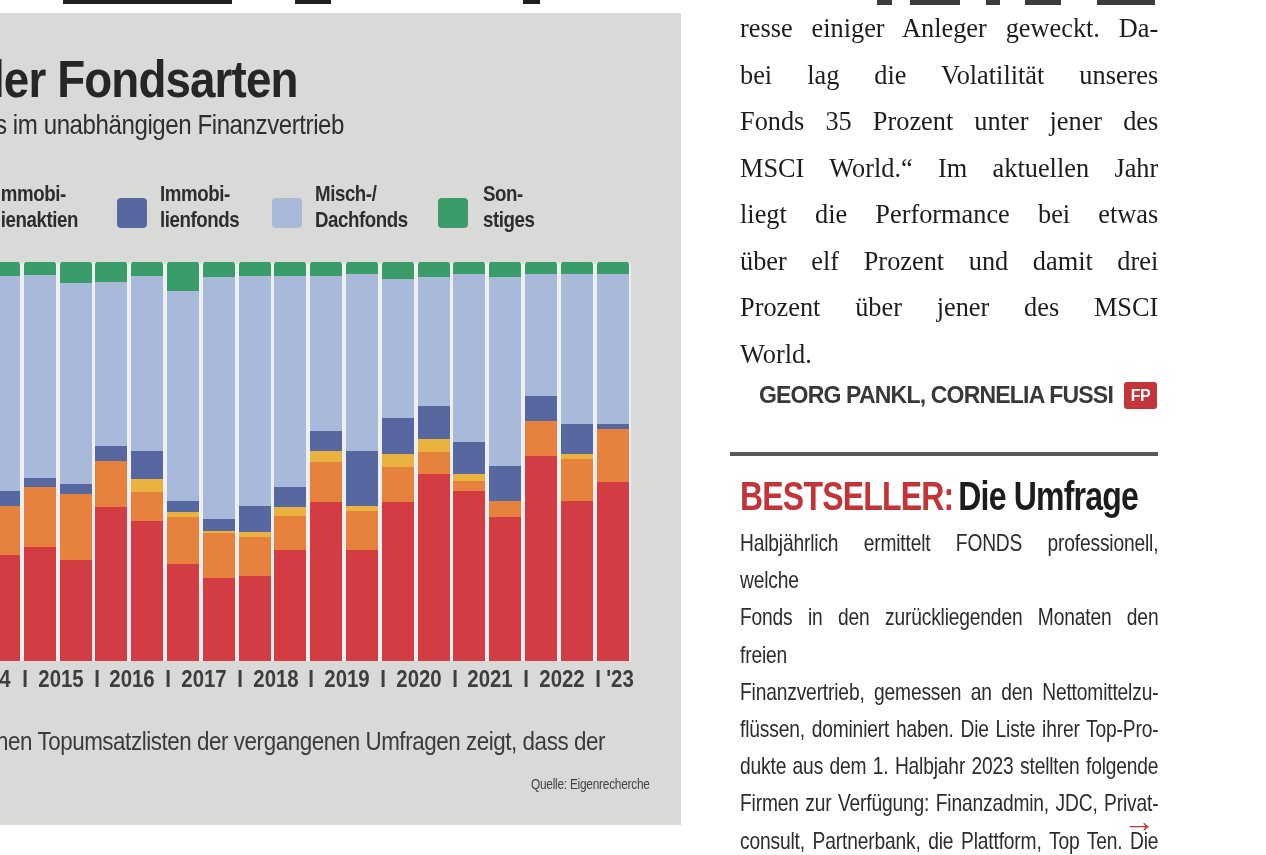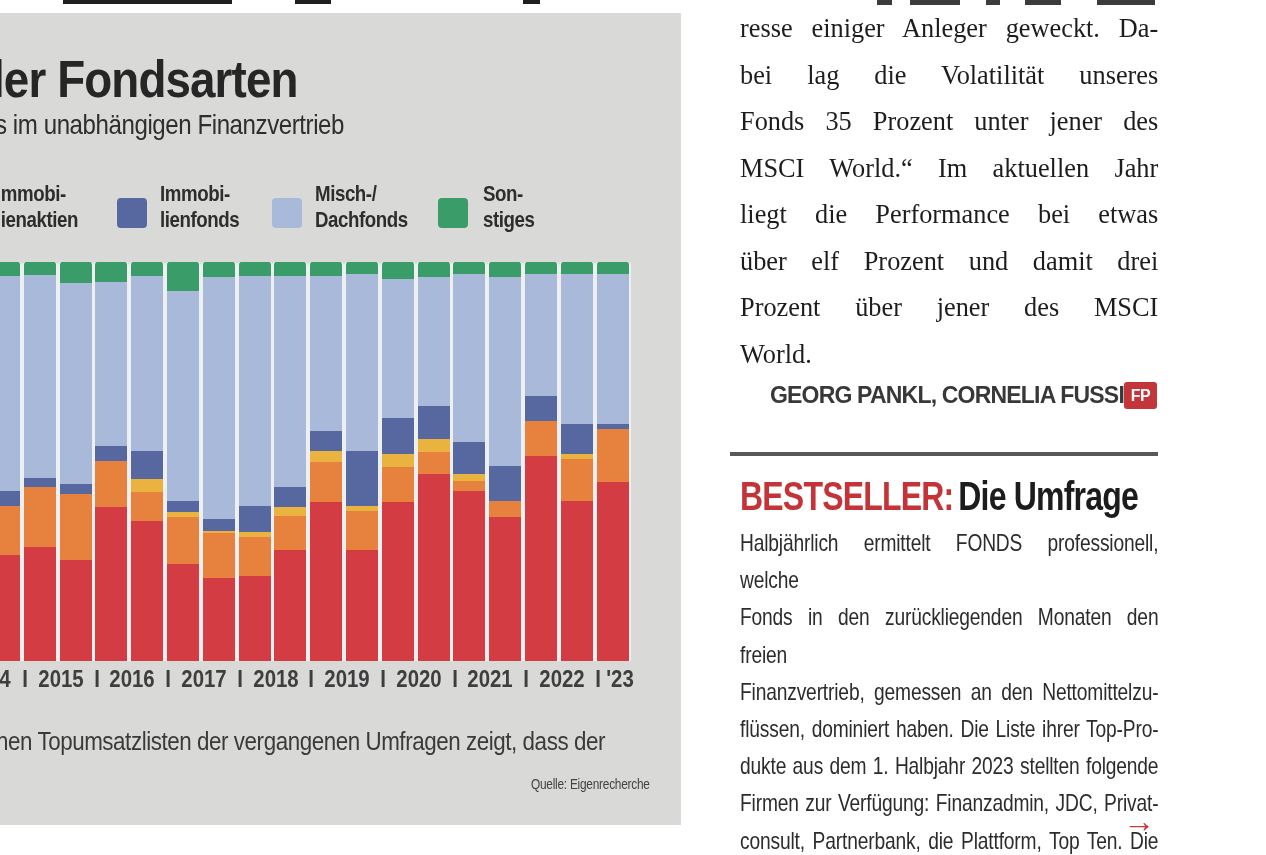--- a/index.html
+++ b/index.html
@@ -27,21 +27,21 @@
   .bottom-text{position:absolute;left:-4px;top:713px;font-size:26px;color:#3a3a3a;letter-spacing:-.5px;
         white-space:nowrap;transform:scaleX(.86);transform-origin:0 0;}
   .quelle{position:absolute;right:31px;top:763px;font-size:14px;color:#434343;letter-spacing:-.3px;
         white-space:nowrap;transform:scaleX(.85);transform-origin:100% 0;}
   
   .col{position:absolute;left:740px;top:0;width:420px;}
   .article{position:absolute;left:0;top:5px;width:445px;transform:scaleX(.94);transform-origin:0 0;
         font-family:"Liberation Serif",serif;font-size:28px;line-height:46.5px;color:#1d1d1d;}
   .aline{text-align:justify;text-align-last:justify;white-space:normal;}
   .aline.last{text-align:left;text-align-last:left;}
-  .byline{position:absolute;right:3px;top:382px;display:flex;align-items:center;}
+  .byline{position:absolute;right:3px;top:382px;display:flex;align-items:center;gap:11px;}
   .byline-text{font-size:23px;font-weight:700;color:#383838;letter-spacing:-.8px;white-space:nowrap;}
   .fp-badge{width:33px;height:27px;background:#c4353a;border-radius:3px;display:flex;align-items:center;
         justify-content:center;color:#fff;font-size:16px;font-weight:700;letter-spacing:-.5px;}
   .rule{position:absolute;left:-10px;top:452px;width:428px;height:3.5px;background:#585858;}
   .bs-heading{position:absolute;left:0;top:474px;width:523px;transform:scaleX(.8);transform-origin:0 0;
         font-size:40px;font-weight:700;letter-spacing:-1px;white-space:nowrap;}
   .bs-heading .kicker{color:#c43338;}
   .bs-heading .rest{color:#1c1c1c;margin-left:6px;}
   .bs-body{position:absolute;left:0;top:524px;width:523px;transform:scaleX(.8);transform-origin:0 0;
         font-size:24px;line-height:37.2px;color:#2c2c2c;letter-spacing:-.2px;}

